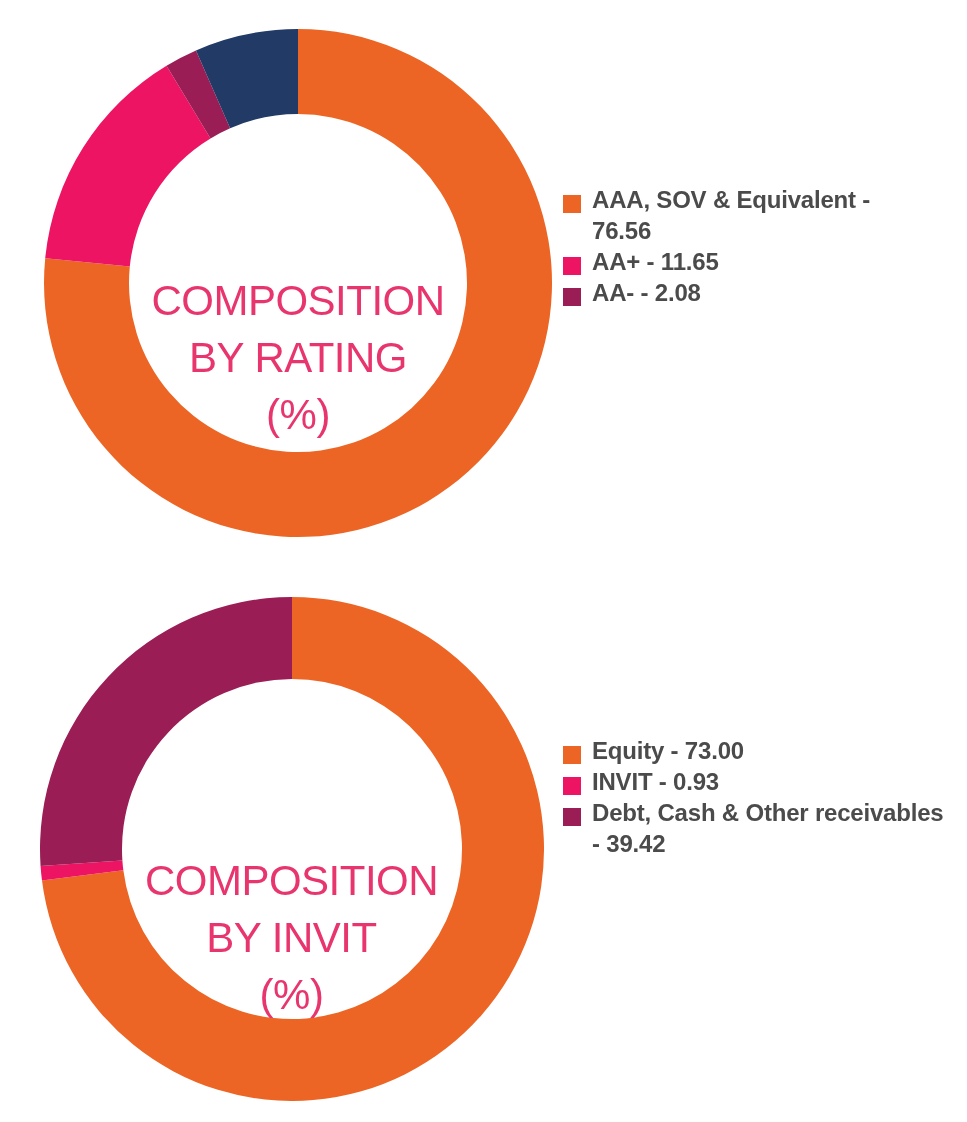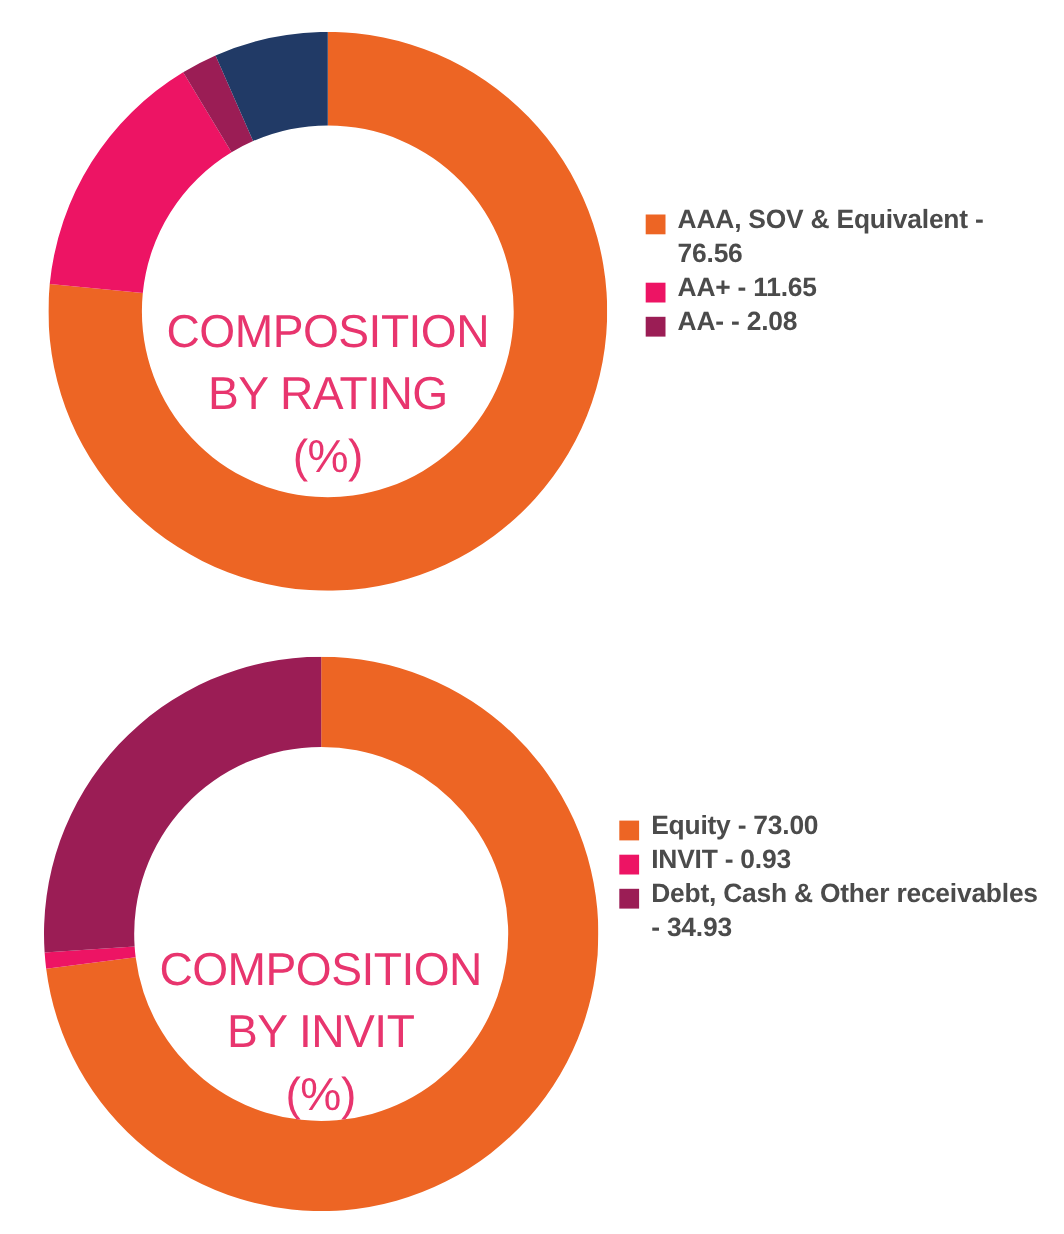--- a/index.html
+++ b/index.html
@@ -52,21 +52,21 @@
         <path d="M 254.00 0.00 A 254 254 0 1 1 1.22 229.14 L 85.81 237.46 A 169 169 0 1 0 254.00 85.00 Z" fill="#ED6524"></path>
         <path d="M 1.22 229.14 A 254 254 0 0 1 122.51 36.68 L 166.51 109.41 A 169 169 0 0 0 85.81 237.46 Z" fill="#ED1464"></path>
         <path d="M 122.51 36.68 A 254 254 0 0 1 151.95 21.40 L 186.10 99.24 A 169 169 0 0 0 166.51 109.41 Z" fill="#9B1D55"></path>
         <path d="M 151.95 21.40 A 254 254 0 0 1 254.00 0.00 L 254.00 85.00 A 169 169 0 0 0 186.10 99.24 Z" fill="#213A66"></path>
       </svg>
       <div class="center-label" style="left: 48px; top: 272px; color: rgb(232, 53, 110);">
         <span class="line">COMPOSITION</span>
         <span class="line">BY RATING</span>
         <span class="line">(%)</span>
       </div>
-      <div class="legend" style="left: 587px; top: 184px;">
+      <div class="legend" style="left: 563px; top: 184px;">
         <div class="legend-item">
           <span class="legend-swatch" style="background: rgb(237, 101, 36);"></span>
           <div class="legend-lines" style="color: rgb(75, 75, 75);">
             <div>AAA, SOV &amp; Equivalent -</div>
             <div>76.56</div>
           </div>
         </div>
         <div class="legend-item">
           <span class="legend-swatch" style="background: rgb(237, 20, 100);"></span>
           <div class="legend-lines" style="color: rgb(75, 75, 75);">
@@ -102,18 +102,18 @@
         <div class="legend-item">
           <span class="legend-swatch" style="background: rgb(237, 20, 100);"></span>
           <div class="legend-lines" style="color: rgb(75, 75, 75);">
             <div>INVIT - 0.93</div>
           </div>
         </div>
         <div class="legend-item">
           <span class="legend-swatch" style="background: rgb(155, 29, 85);"></span>
           <div class="legend-lines" style="color: rgb(75, 75, 75);">
             <div>Debt, Cash &amp; Other receivables</div>
-            <div>- 34.93</div>
+            <div>- 39.42</div>
           </div>
         </div>
       </div>
     </section>
 </main>
 
 </body></html>

